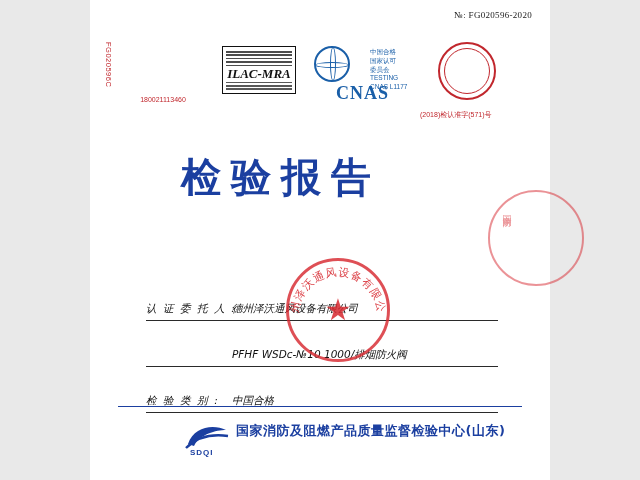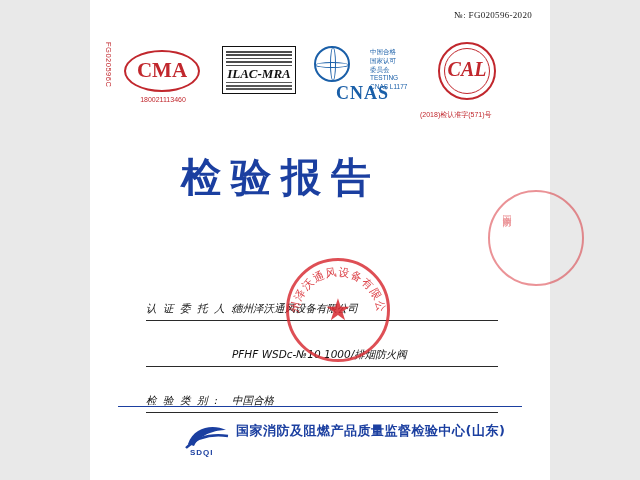--- a/index.html
+++ b/index.html
@@ -440,24 +440,20 @@
 
     <div class="serial">
       <span>№:</span>
       <span>FG020596-2020</span>
     </div>
 
     <div class="logo-row">
 
       <div class="vcode">FG020596C</div>
 
-      <div class="cma">
-        <div class="ellipse"></div>
-        <div class="txt">CMA</div>
-      </div>
       <div class="cma sub-wrap" style="position:absolute;left:22px;top:12px;width:78px;height:44px;pointer-events:none;">
         <div class="sub">180021113460</div>
       </div>
 
       <div class="ilac">
         <div class="box"></div>
         <div class="stripes"></div>
         <div class="name">ILAC-MRA</div>
         <div class="stripes2"></div>
       </div>
@@ -470,21 +466,20 @@
         <div class="cn">中国合格</div>
         <div class="cn">国家认可</div>
         <div class="cn">委员会</div>
         <div>TESTING</div>
         <div>CNAS L1177</div>
       </div>
 
       <div class="cal">
         <div class="ring"></div>
         <div class="inner"></div>
-        <div class="letters">CAL</div>
       </div>
       <div class="cal-sub">(2018)检认准字(571)号</div>
     </div>
 
     <div class="title-cn">检验报告</div>
 
     <div class="stamp-right">
       <div class="vtxt">国家消防</div>
     </div>
 

